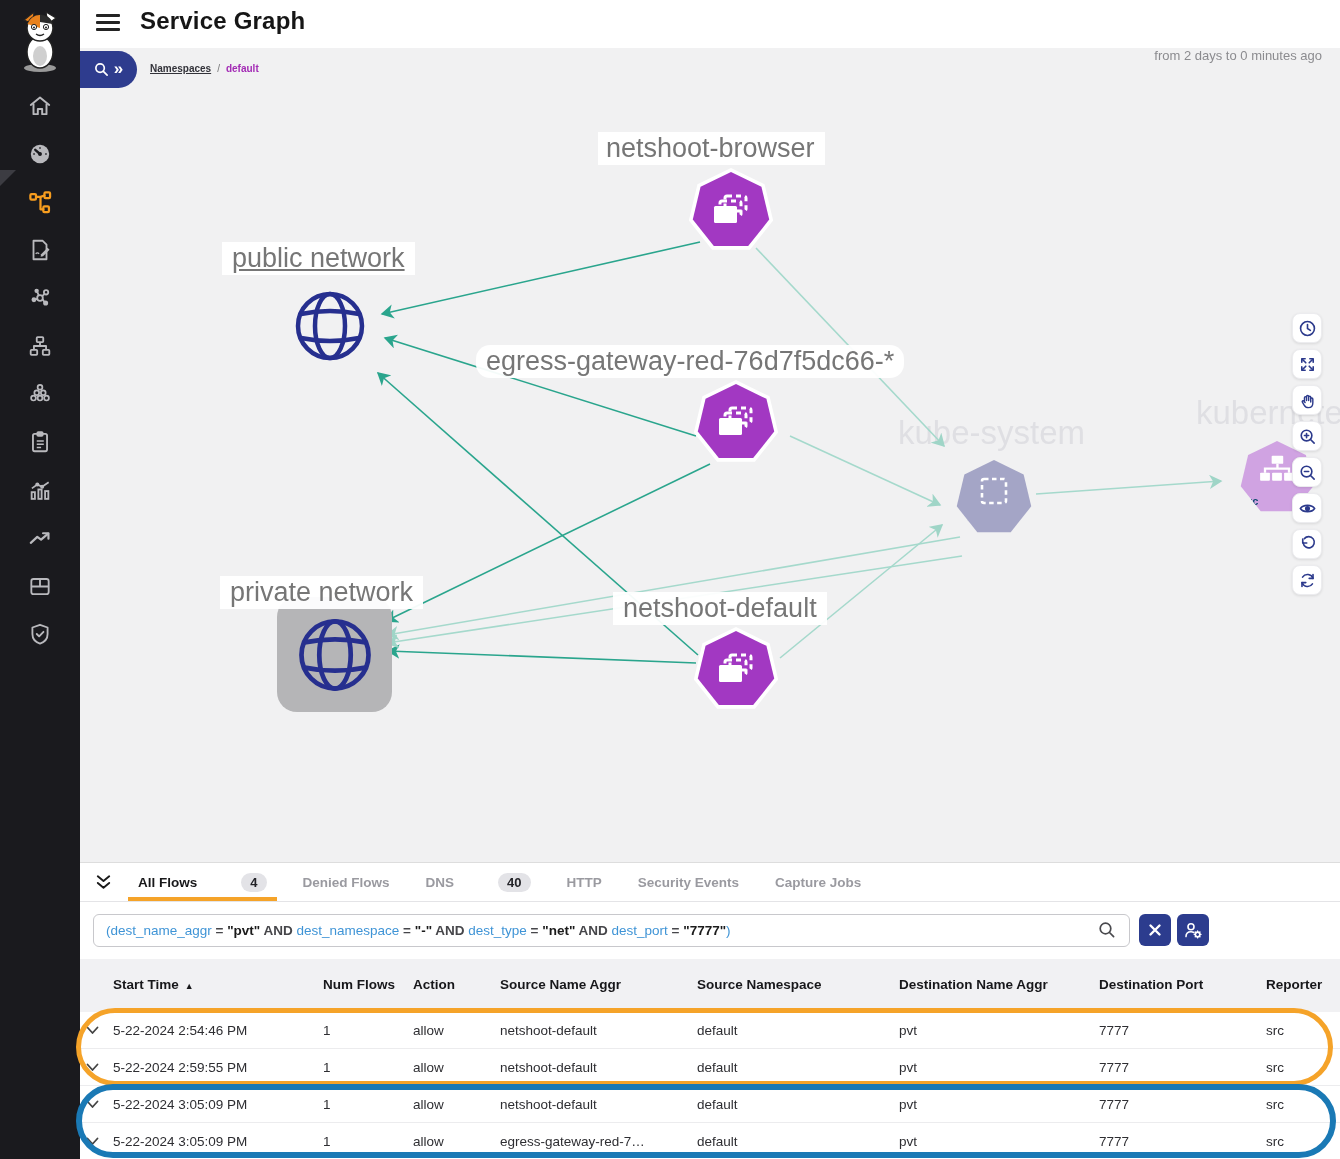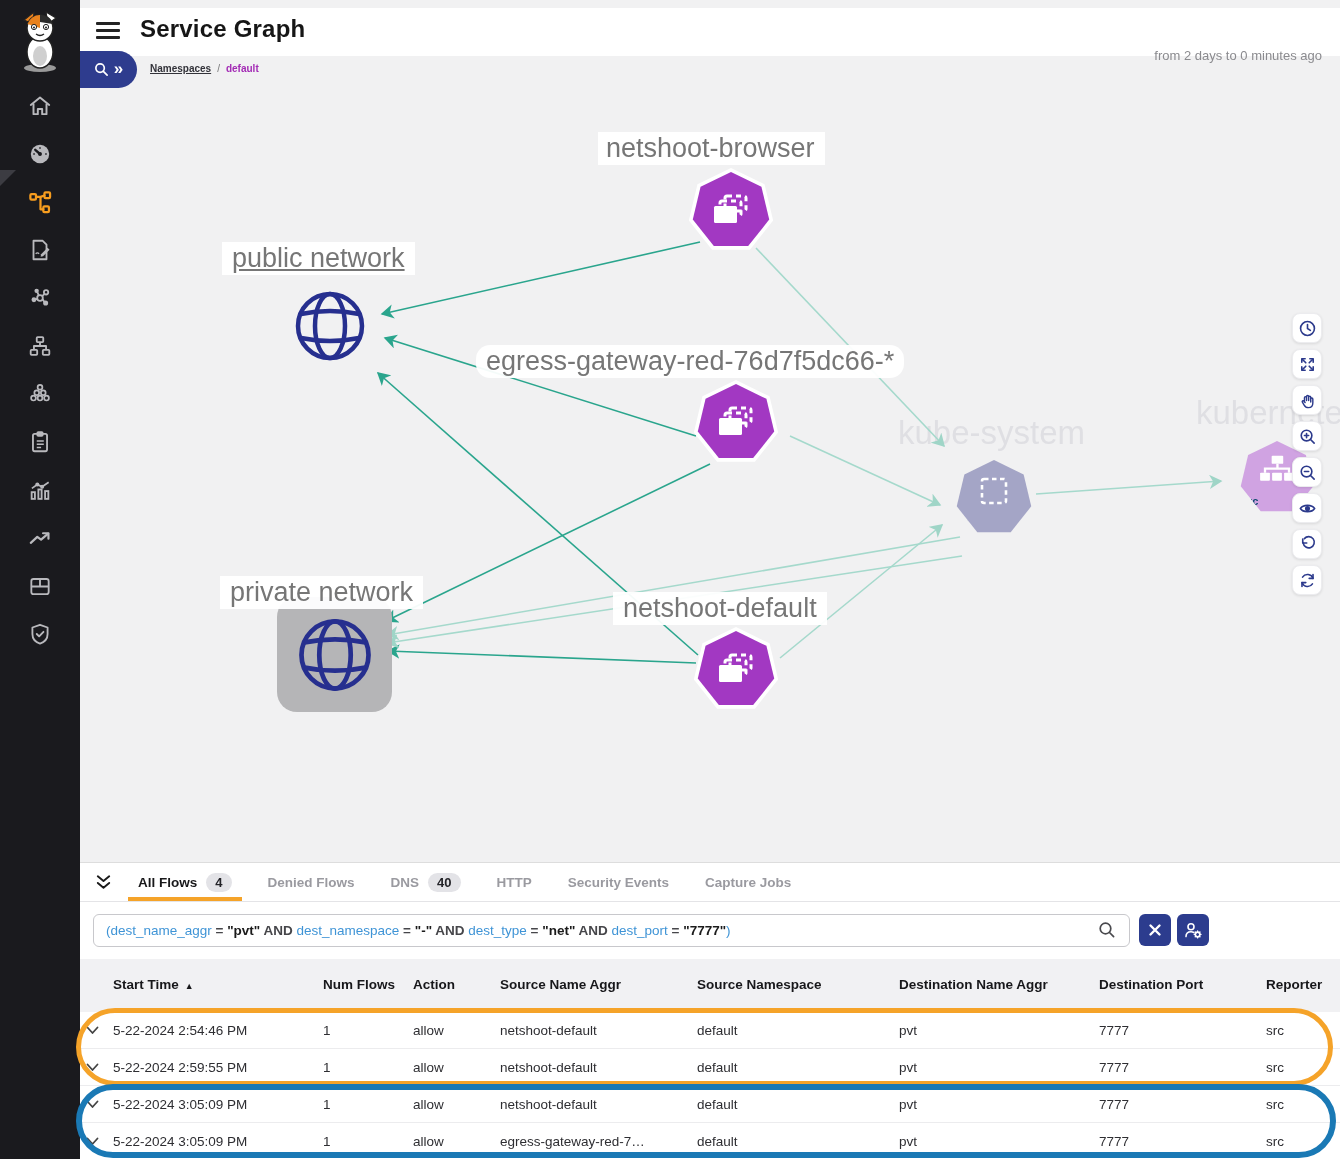--- a/index.html
+++ b/index.html
@@ -1,20 +1,20 @@
 <!DOCTYPE html>
 <html><head>
 <meta charset="utf-8">
 <style>
   * { margin:0; padding:0; box-sizing:border-box; }
   html,body { width:1340px; height:1159px; overflow:hidden; font-family:"Liberation Sans",sans-serif; background:#f1f1f2; }
   .page { position:relative; width:1340px; height:1159px; }
 
   
-  .topbar { position:absolute; left:0; top:0; width:1340px; height:48px; background:#fff; z-index:6;margin-top:8px; }
+  .topbar { position:absolute; left:0; top:0; width:1340px; height:48px; background:#fff; z-index:6; }
   .burger { position:absolute; left:96px; top:14px; width:24px; height:20px; cursor:pointer; }
   .burger span { display:block; height:3px; background:#232323; margin-bottom:4px; border-radius:1px; }
   .app-title { position:absolute; left:140px; top:7px; font-size:24px; font-weight:700; color:#161616; letter-spacing:.2px; }
 
   
   .sidebar { position:absolute; left:0; top:0; width:80px; height:1159px; background:#1a1a1e; z-index:8; }
   .logo { position:absolute; left:12px; top:8px; width:56px; height:66px; }
   .sb-items { position:absolute; top:82px; left:0; width:80px; }
   .sb-item { width:80px; height:48px; display:flex; align-items:center; justify-content:center; cursor:pointer; position:relative; }
   .notch { position:absolute; left:0; top:170px; width:0; height:0; border-top:16px solid #3c3c42; border-right:16px solid transparent; border-bottom:16px solid transparent; }
@@ -44,21 +44,21 @@
 
   
   .gtoolbar { position:absolute; left:1292px; top:313px; z-index:5; display:flex; flex-direction:column; gap:6px; }
   .gbtn { width:30px; height:30px; background:#fff; border:1px solid #ececef; border-radius:8px; box-shadow:0 1px 3px rgba(0,0,0,.10); display:flex; align-items:center; justify-content:center; cursor:pointer; }
 
   
   .panel { position:absolute; left:80px; top:862px; width:1260px; height:297px; background:#fff; border-top:1px solid #ddd; z-index:4; }
   .tabbar { position:relative; height:39px; border-bottom:1px solid #e4e4e7; display:flex; align-items:stretch; }
   .collapse { position:absolute; left:14px; top:10px; cursor:pointer; }
   .tabs { display:flex; margin-left:40px; }
-  .tab { display:flex; align-items:center; padding:0 18px; font-size:13.5px; font-weight:700; color:#9a9aa0; cursor:pointer; position:relative; }
+  .tab { display:flex; align-items:center; padding:0 18px; font-size:13.5px; font-weight:700; color:#9a9aa0; cursor:pointer; position:relative;gap:35px; }
   .tab.active { color:#18181a; }
   .tab.active::after { content:""; position:absolute; left:8px; right:8px; bottom:0; height:4px; background:#f5a329; }
   .badge { background:#e3e3e7; color:#232328; border-radius:12px; padding:2px 9px; margin-left:9px; font-size:13px; font-weight:700; }
 
   .filter-row { position:absolute; left:0; top:43px; width:1260px; height:46px; }
   .filter-input { position:absolute; left:13px; top:8px; width:1037px; height:33px; background:#fff; border:1px solid #c8c8cc; border-radius:6px; line-height:31px; padding:0 34px 0 12px; font-size:13.5px; white-space:nowrap; overflow:hidden; cursor:text; }
   .seg-field { color:#3f94d6; }
   .seg-op { color:#46464a; font-weight:700; }
   .seg-value { color:#1b1b1b; font-weight:700; }
   .f-search { position:absolute; left:1018px; top:15px; }

